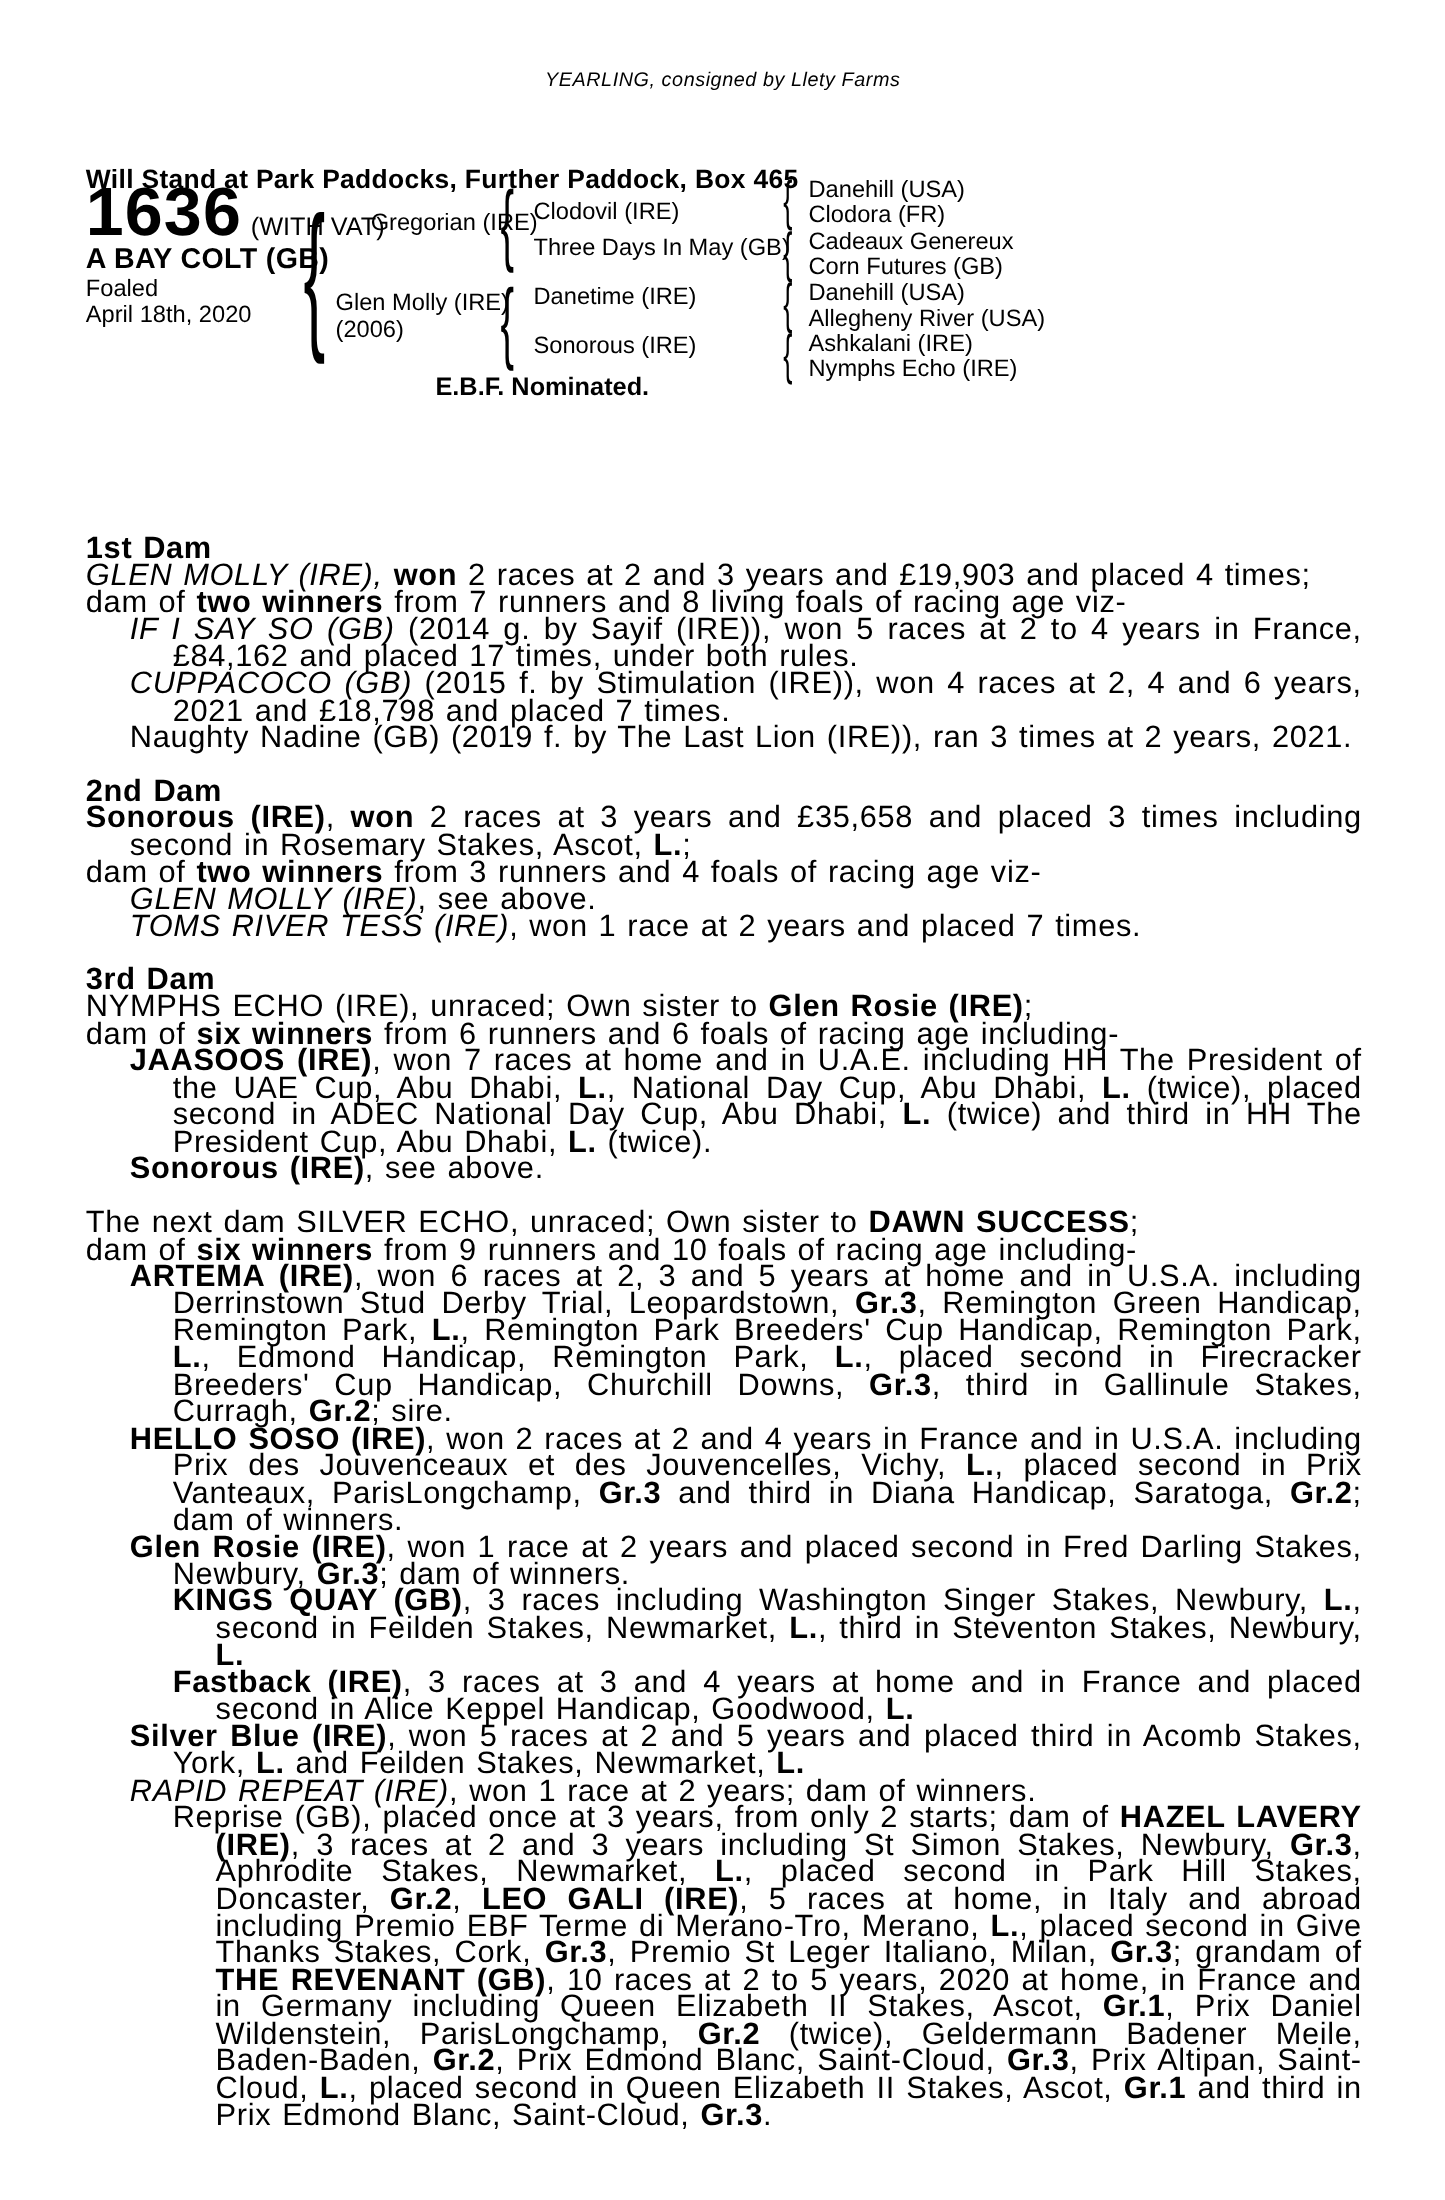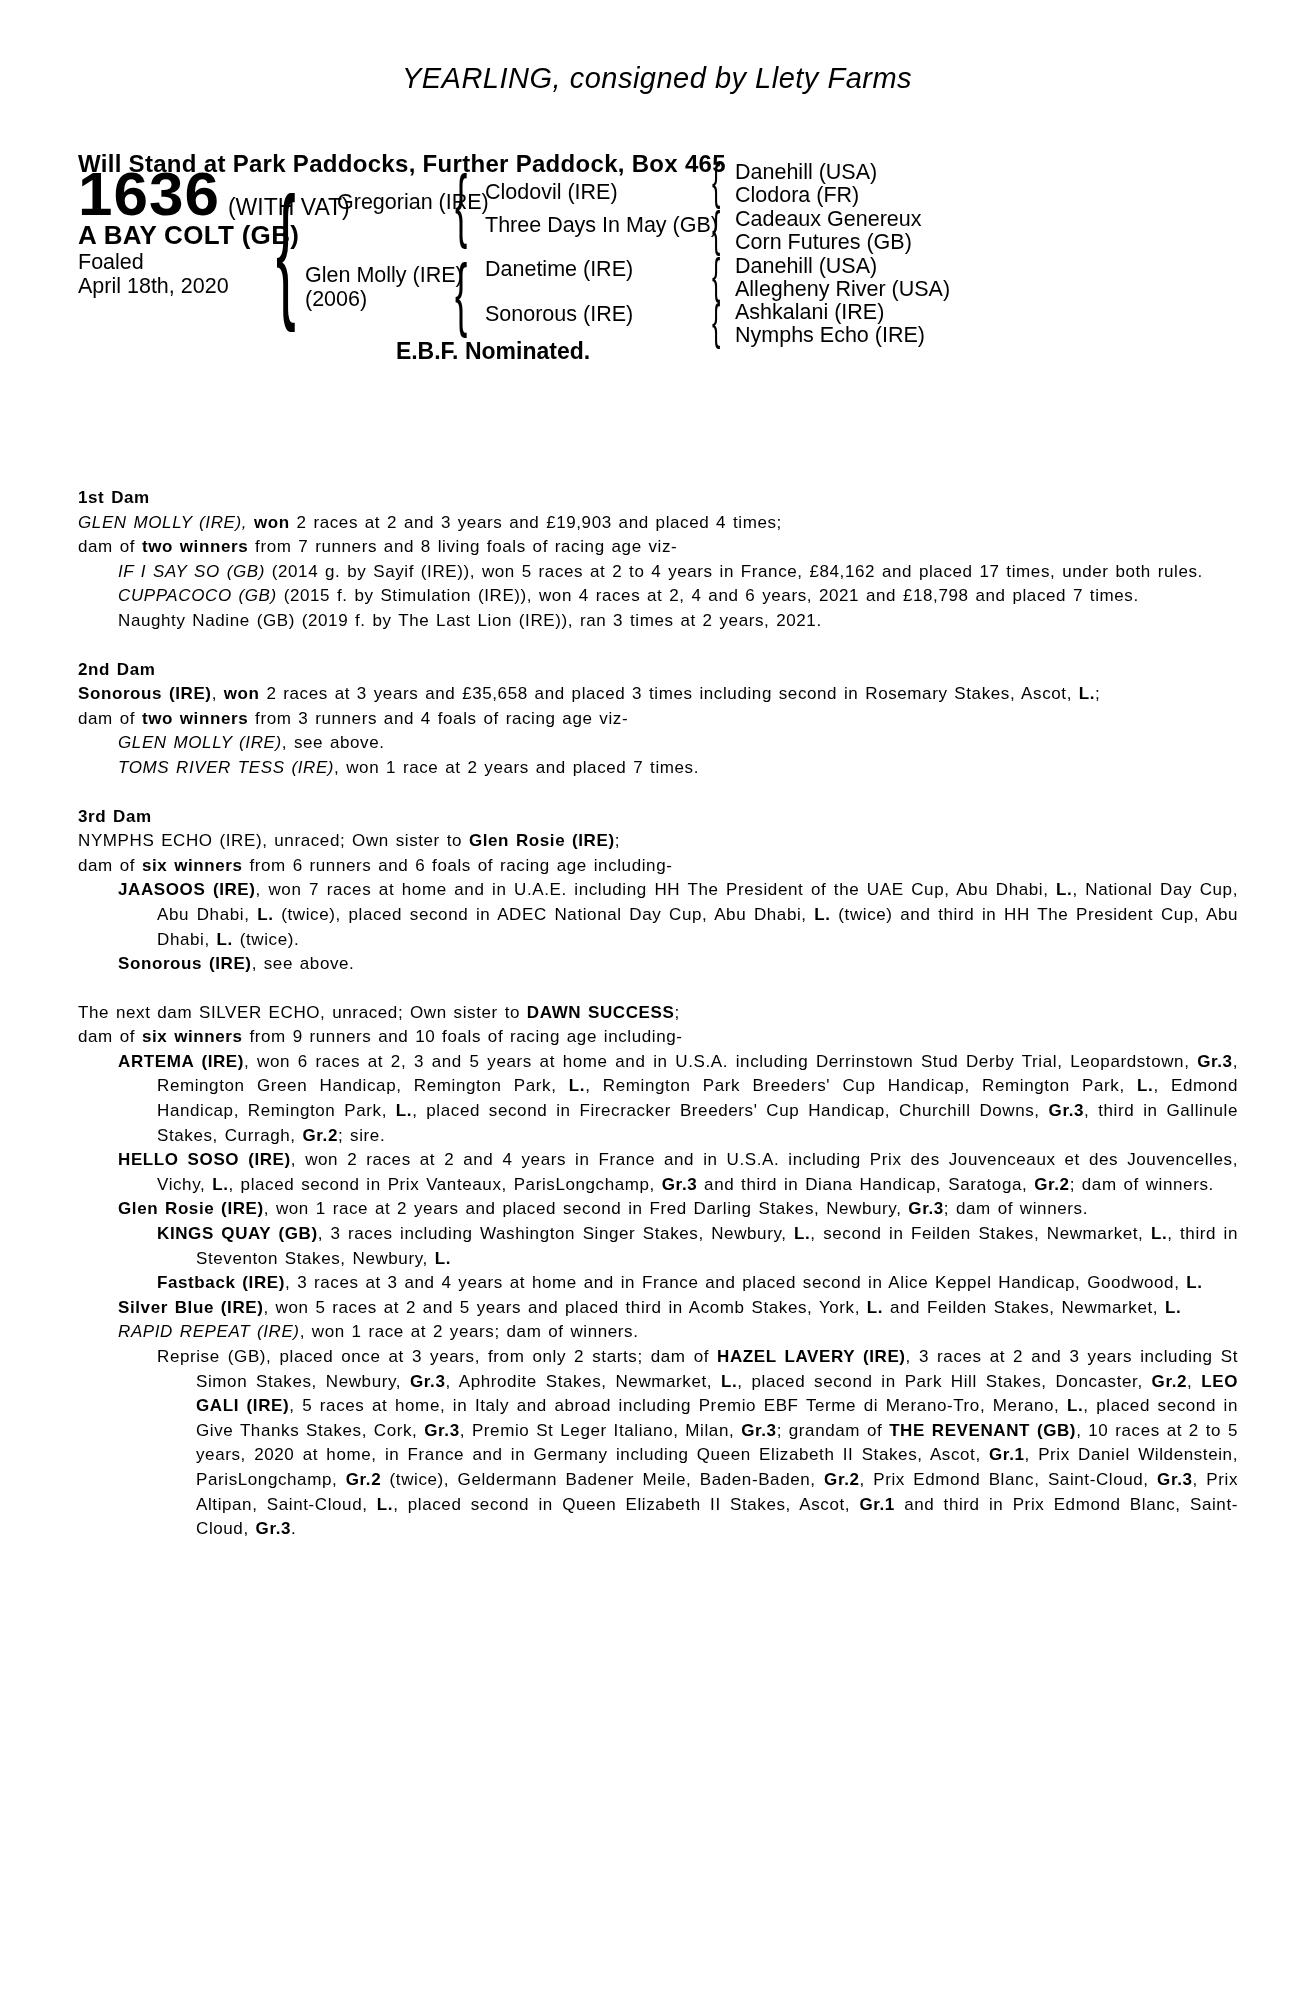--- a/index.html
+++ b/index.html
@@ -1,20 +1,20 @@
 <!DOCTYPE html>
 <html><head>
 <meta charset="utf-8">
 <style>
   html,body{margin:0;padding:0;background:#ffffff;}
   body{width:1314px;height:2000px;color:#000;font-family:"Liberation Sans", sans-serif;}
   .page{position:relative;width:1314px;height:2000px;overflow:hidden;background:#fff;}
 
   .title{position:absolute;top:62px;left:0;width:1314px;text-align:center;
-         font-style:italic;font-size:29px;letter-spacing:0.5px;}
+         font-style:italic;font-size:18px;letter-spacing:0.5px;}
   .stand{position:absolute;top:150px;left:78px;font-weight:bold;font-size:24px;letter-spacing:0.3px;}
 
   
   .pedigree{position:absolute;top:0;left:0;width:1314px;height:380px;font-size:21.5px;}
   .lotrow{position:absolute;top:158px;left:78px;white-space:nowrap;}
   .lotnum{font-size:62px;font-weight:bold;letter-spacing:1px;}
   .vat{font-size:23px;margin-left:8px;}
   .colt{position:absolute;top:220px;left:78px;font-weight:bold;font-size:26px;letter-spacing:0.3px;}
   .foaled{position:absolute;top:250px;left:78px;}
   .foaldate{position:absolute;top:274px;left:78px;}
@@ -25,21 +25,21 @@
   .brace-big{left:276px;top:176px;font-size:148px;transform:scaleX(0.40);}
   .brace-mid1{left:455px;top:163px;font-size:82px;transform:scaleX(0.45);}
   .brace-mid2{left:455px;top:252px;font-size:82px;transform:scaleX(0.45);}
   .brace-sm{font-size:50px;transform:scaleX(0.5);left:712px;}
   .brace-sm1{top:157px;} .brace-sm2{top:204px;} .brace-sm3{top:251px;} .brace-sm4{top:297px;}
 
   .ebf{position:absolute;top:338px;left:78px;width:830px;text-align:center;
        font-weight:bold;font-size:23px;}
 
   
-  .bodytext{position:absolute;top:486px;left:78px;width:1160px;font-size:17px;
+  .bodytext{position:absolute;top:486px;left:78px;width:1160px;font-size:28px;
             line-height:24.6px;text-align:justify;letter-spacing:0.6px;word-spacing:1.5px;}
   .section + .section{margin-top:24px;}
   .heading{font-weight:bold;}
   .para{margin:0;}
   .ind0{padding-left:40px;text-indent:-40px;}
   .ind1{padding-left:79px;text-indent:-39px;}
   .ind2{padding-left:118px;text-indent:-39px;}
   .b{font-weight:bold;}
   .i{font-style:italic;}
 </style>

